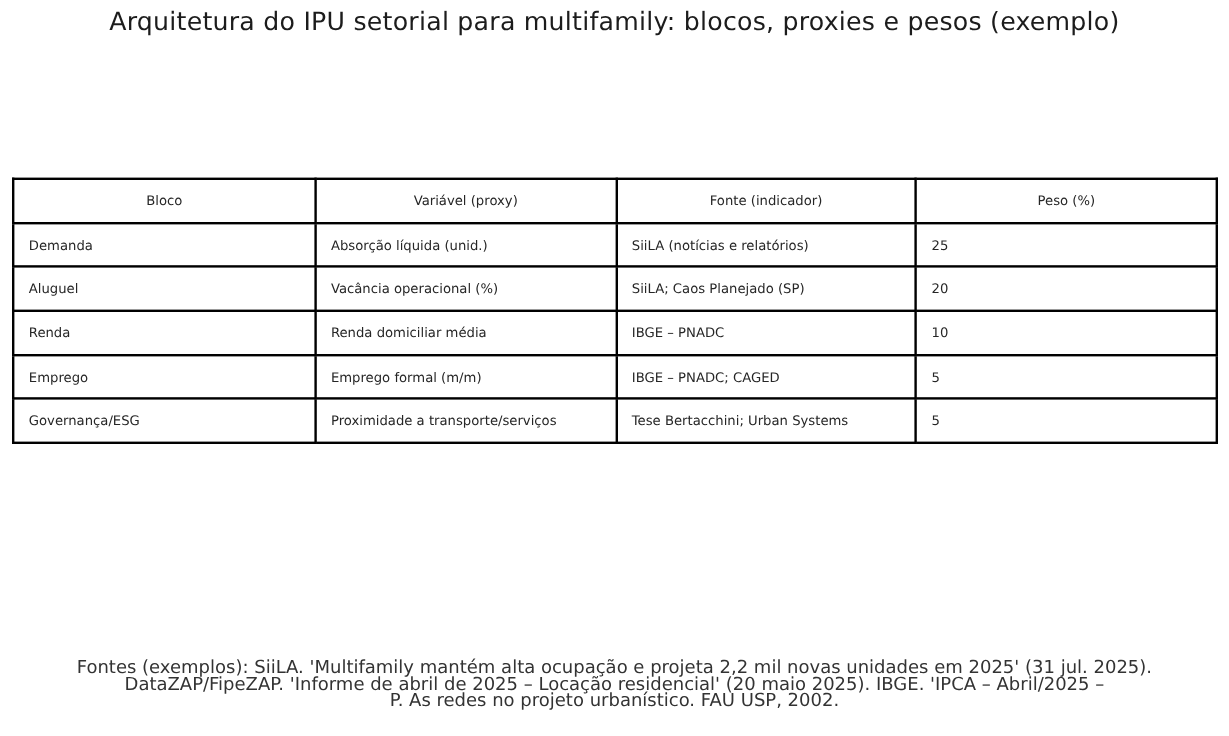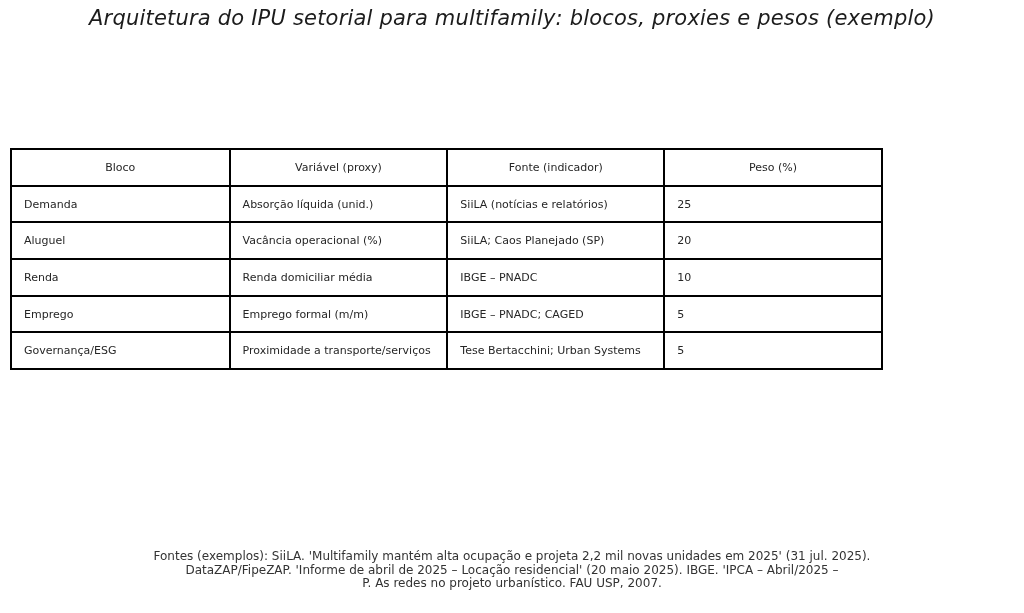--- a/index.html
+++ b/index.html
@@ -18,27 +18,26 @@
   .page-title {
     position: absolute;
     top: 6px;
     left: 0;
     width: 100%;
     text-align: center;
     font-size: 21px;
     font-weight: 400;
     color: #1c1c1c;
     letter-spacing: 0.2px;
-    font-style: italic;
   }
   table.ipu-table {
     position: absolute;
     left: 10px;
     top: 148px;
-    width: 873px;
+    width: 1005px;
     border-collapse: collapse;
     table-layout: fixed;
   }
   .ipu-table th, .ipu-table td {
     border: 2px solid #000000;
     font-size: 11px;
     font-weight: 400;
     color: #262626;
     height: 34.7px;
     padding: 0;
@@ -54,21 +53,21 @@
     text-align: left;
     vertical-align: middle;
     padding-left: 12px;
   }
   .footer-notes {
     position: absolute;
     top: 550px;
     left: 0;
     width: 100%;
     text-align: center;
-    font-size: 12px;
+    font-size: 15px;
     line-height: 13.6px;
     color: #333333;
   }
 </style>
 </head>
 <body>
 
 <div class="page-title">Arquitetura do IPU setorial para multifamily: blocos, proxies e pesos (exemplo)</div>
 
 <table class="ipu-table">
@@ -116,14 +115,14 @@
       <td>Proximidade a transporte/serviços</td>
       <td>Tese Bertacchini; Urban Systems</td>
       <td>5</td>
     </tr>
   </tbody>
 </table>
 
 <div class="footer-notes">
   <div>Fontes (exemplos): SiiLA. 'Multifamily mantém alta ocupação e projeta 2,2 mil novas unidades em 2025' (31 jul. 2025).</div>
   <div>DataZAP/FipeZAP. 'Informe de abril de 2025 – Locação residencial' (20 maio 2025). IBGE. 'IPCA – Abril/2025 –</div>
-  <div>P. As redes no projeto urbanístico. FAU USP, 2007.</div>
+  <div>P. As redes no projeto urbanístico. FAU USP, 2002.</div>
 </div>
 
 </body></html>

